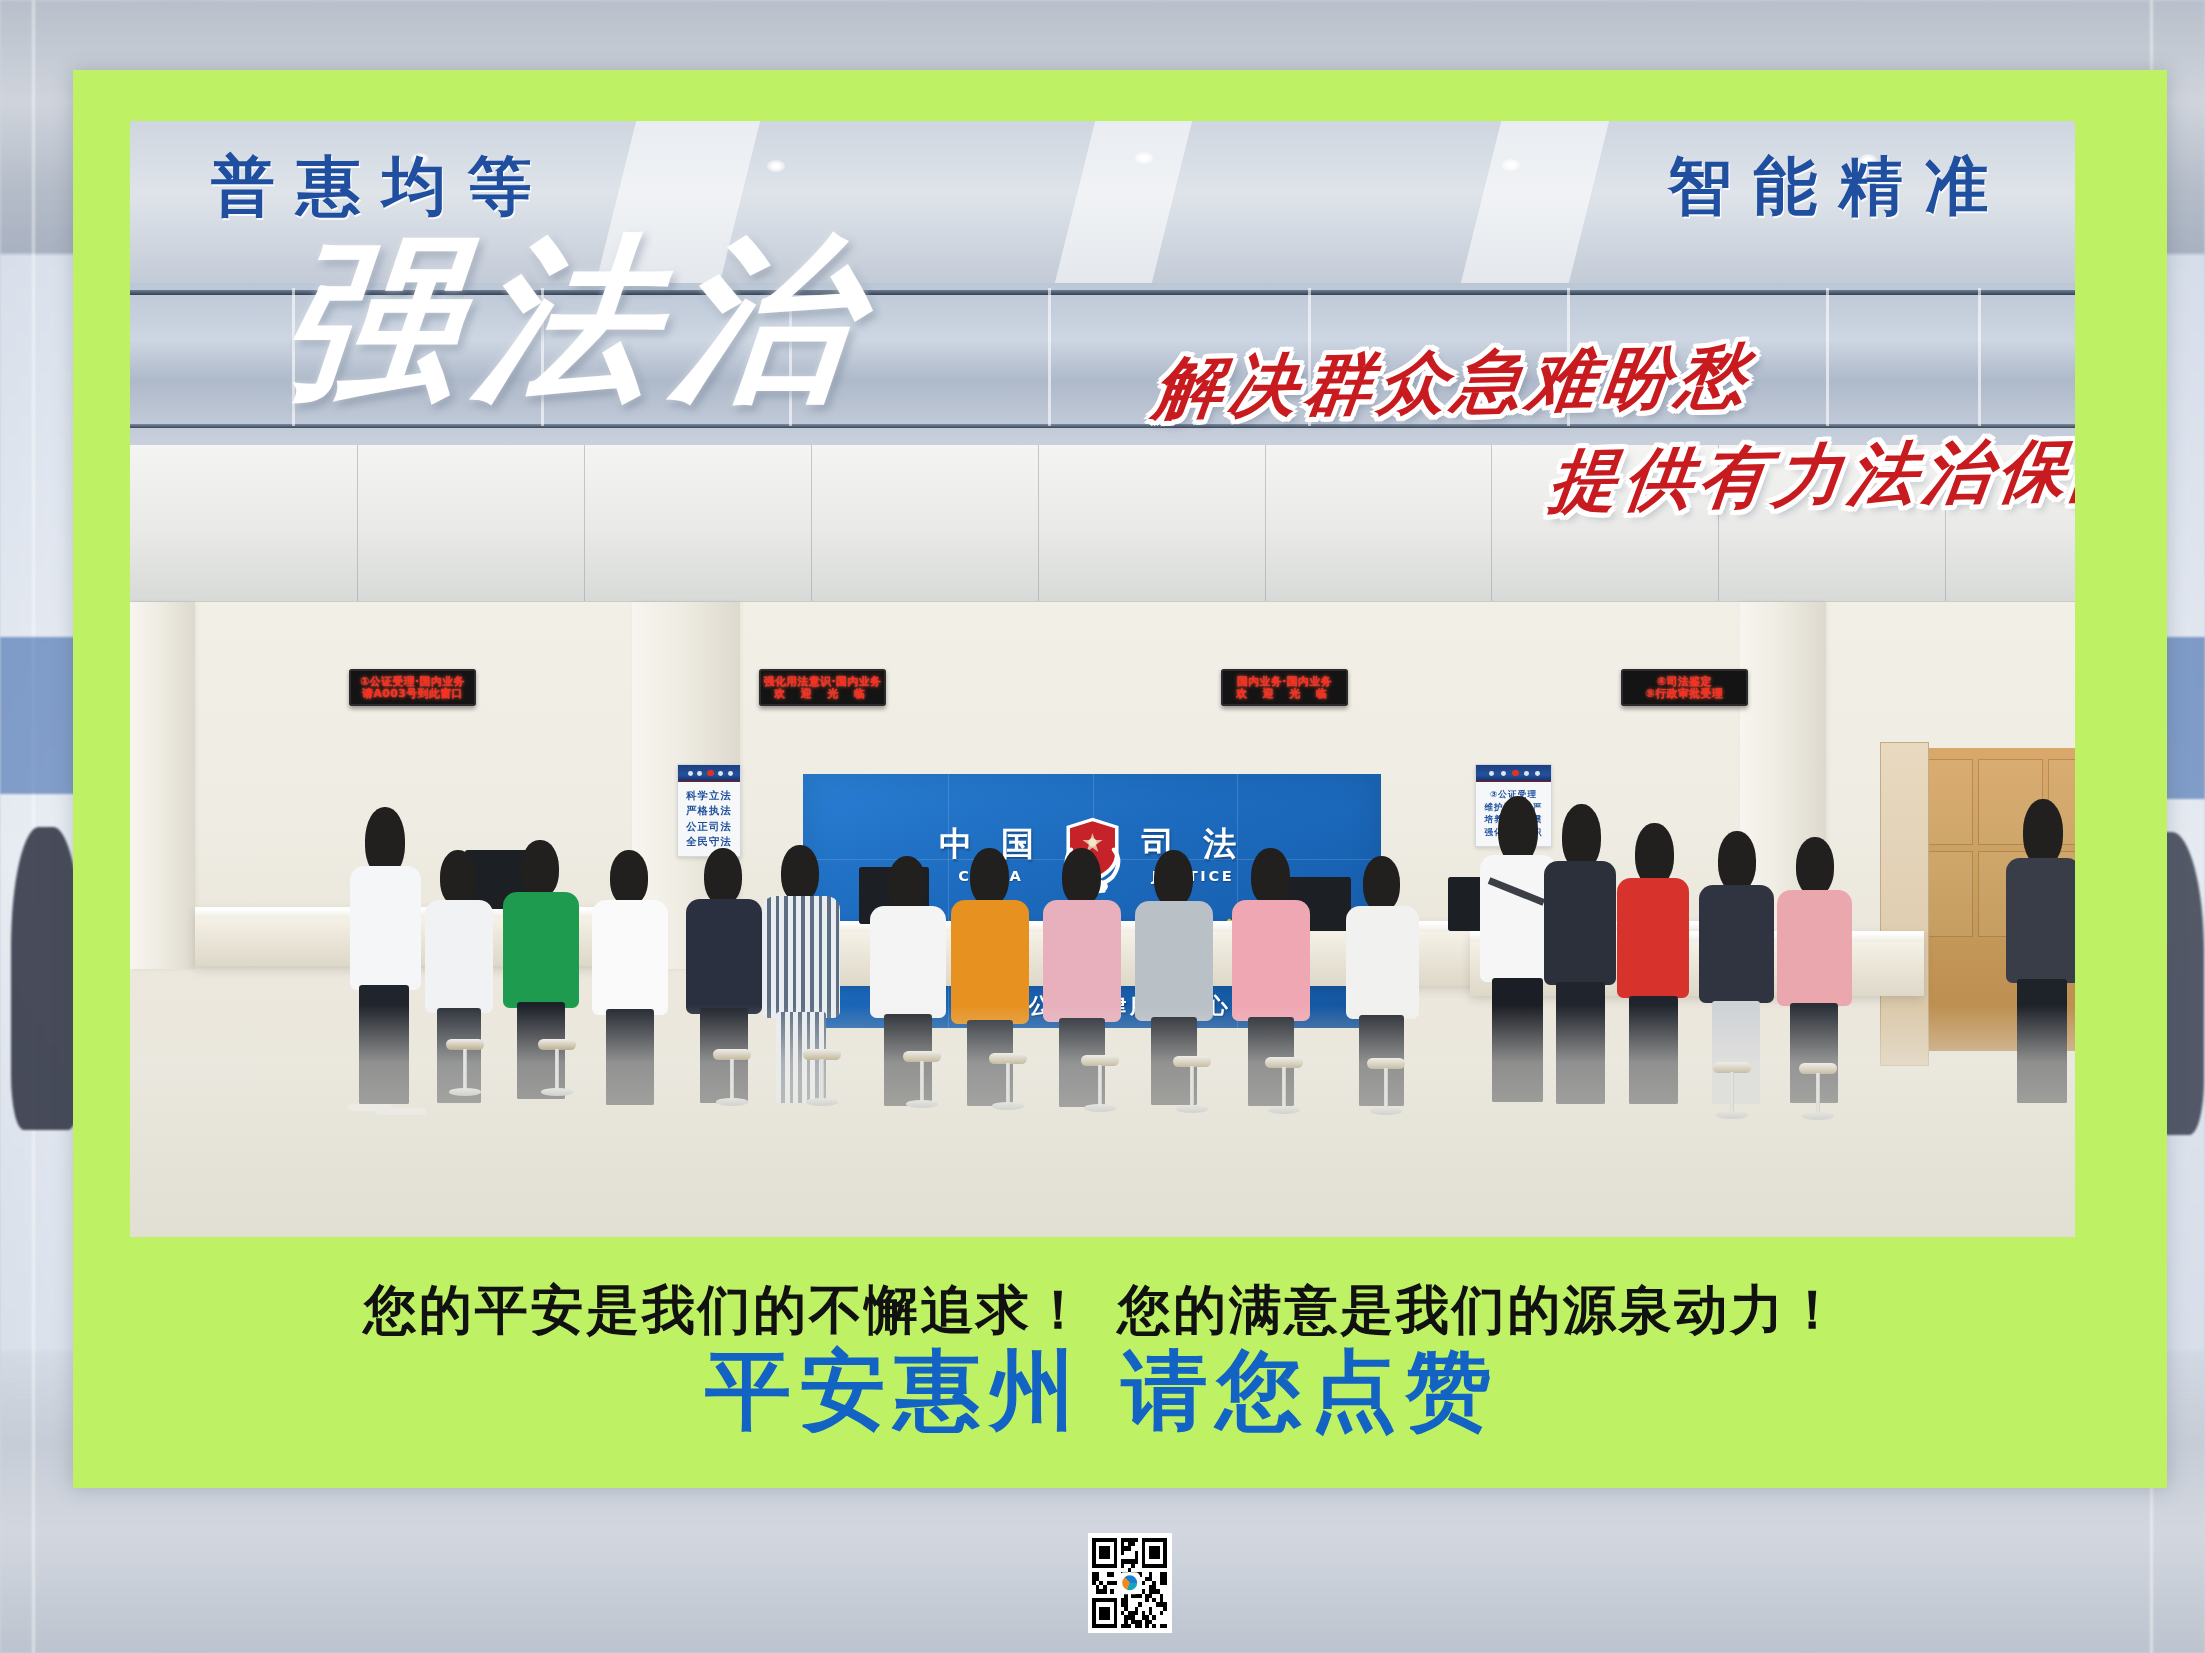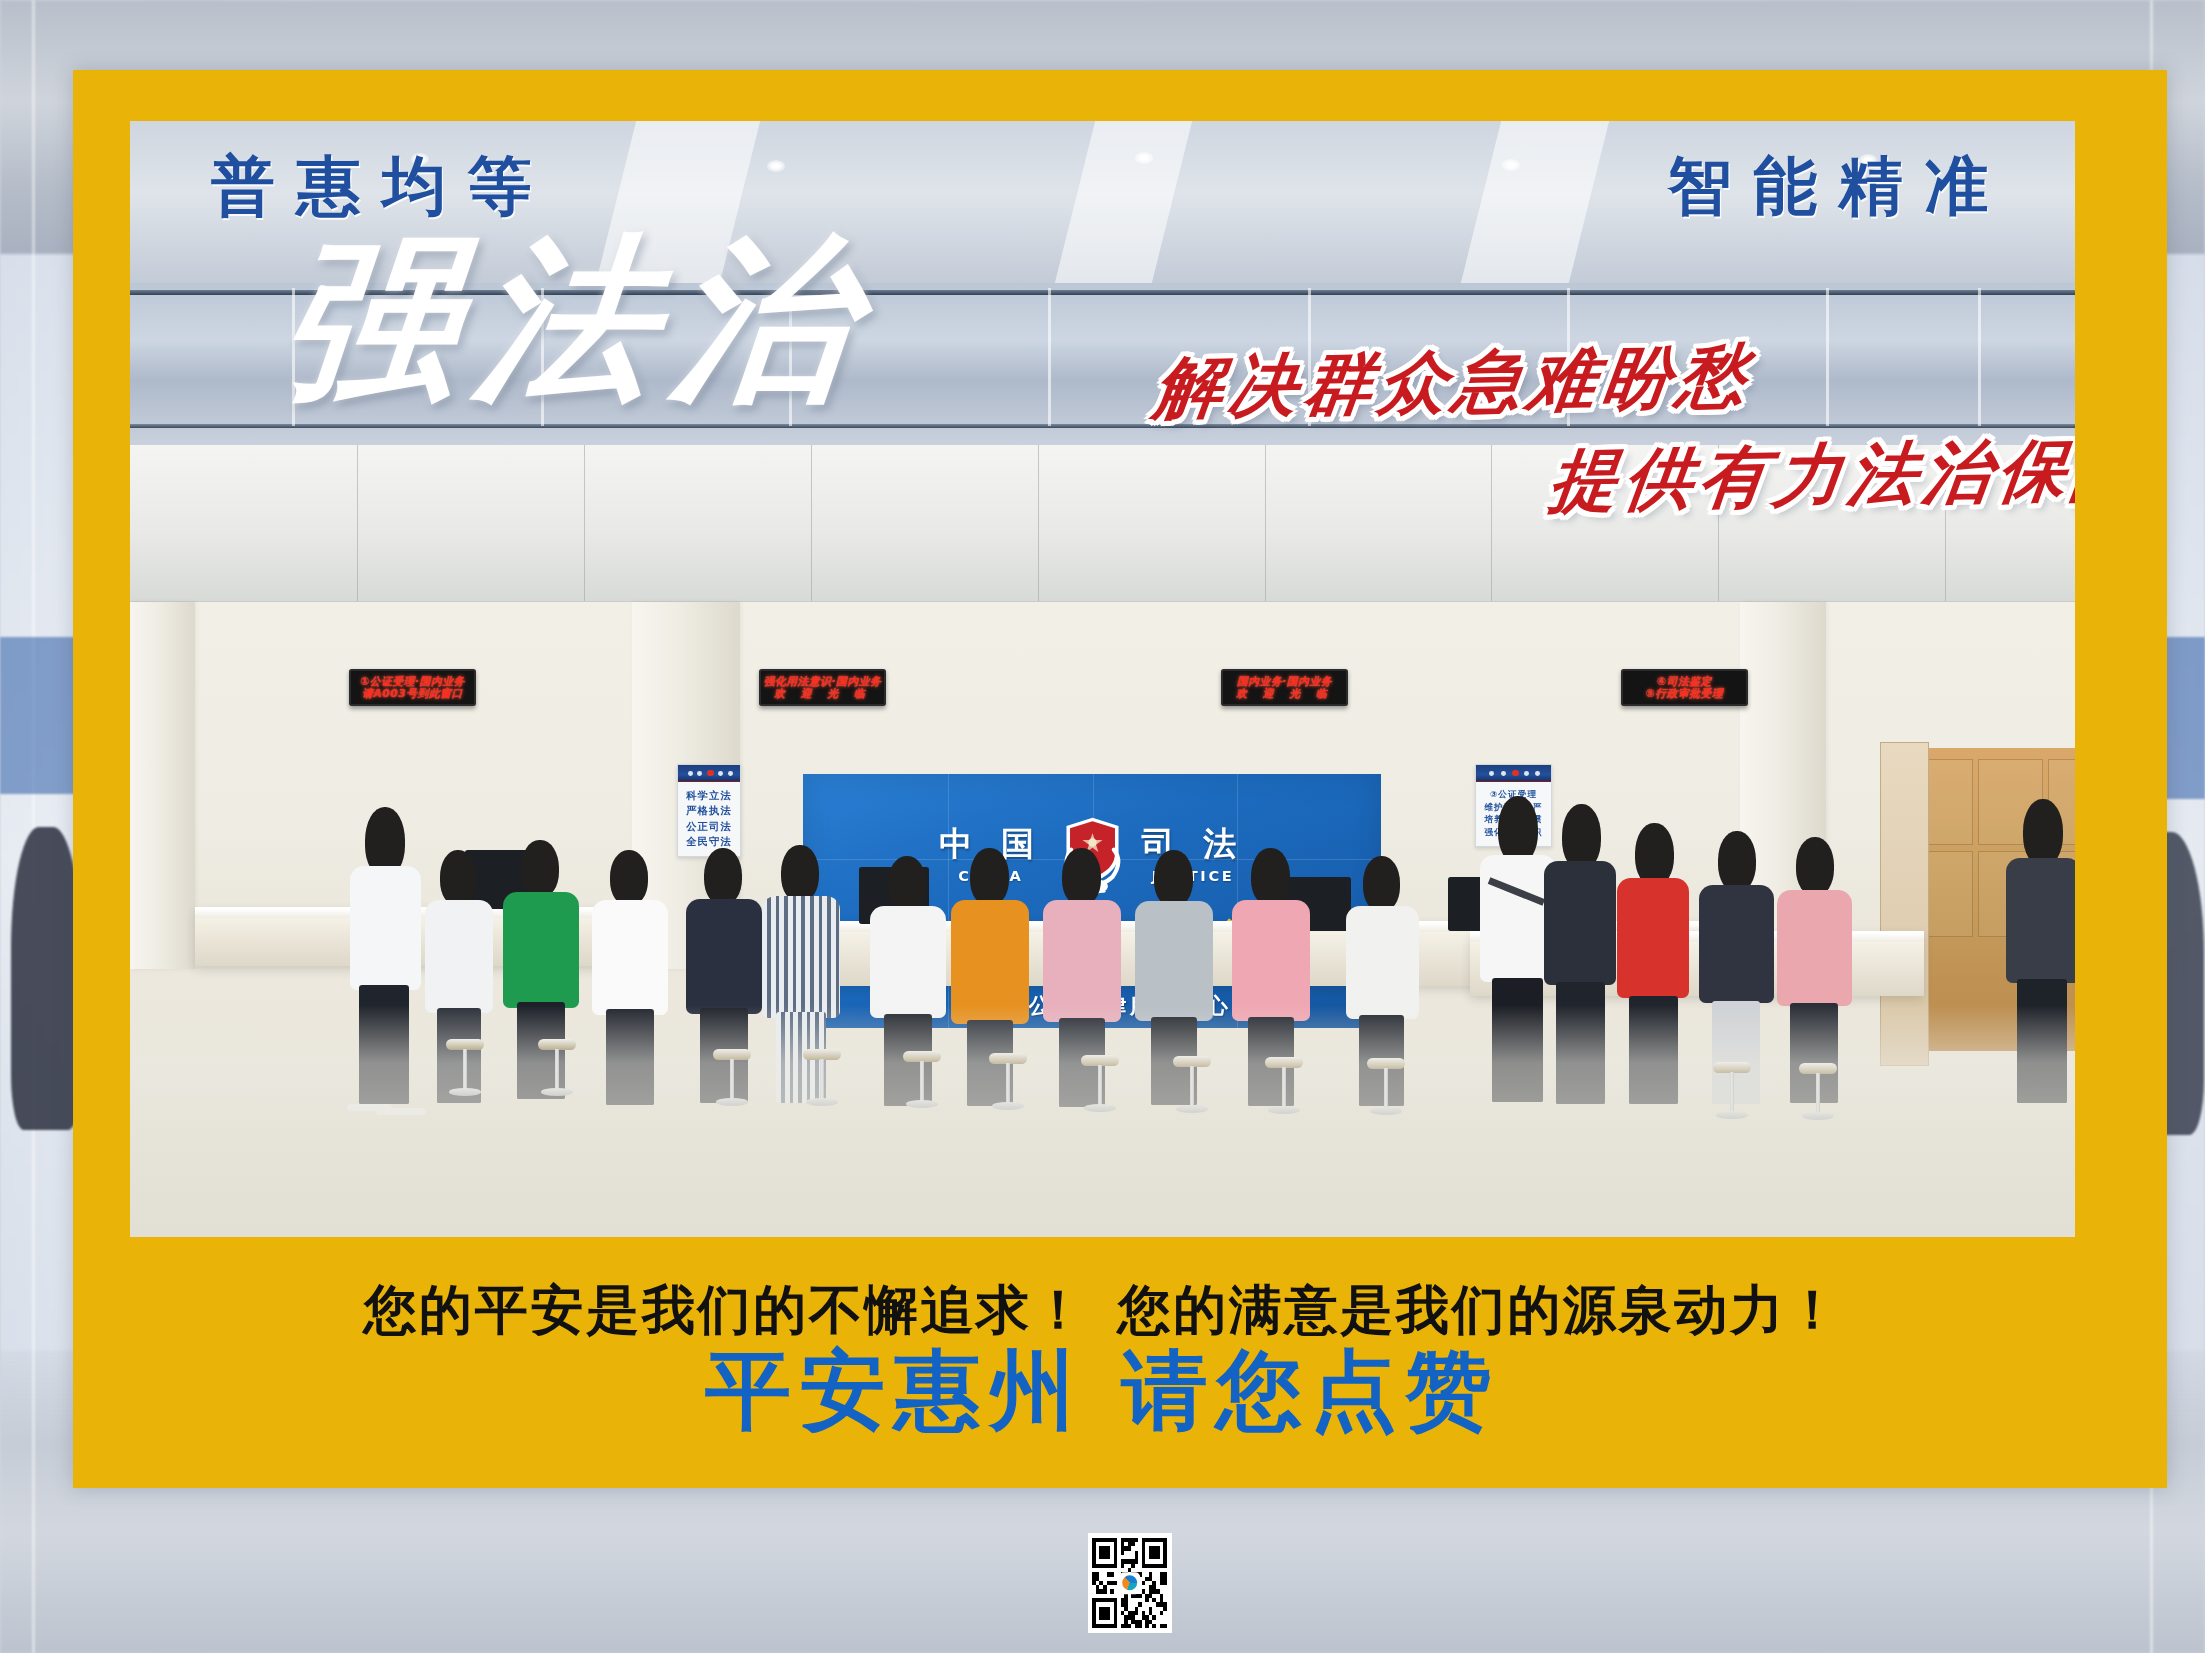--- a/index.html
+++ b/index.html
@@ -48,21 +48,21 @@
   }
   .bg-glass-col{
     position:absolute; top:0; width:2.7px; height:100%;
     background:rgba(255,255,255,.45); filter:blur(1.1px);
   }
 
   
   #poster-frame{
     position:absolute;
     left:73px; top:70px; width:2094px; height:1418px;
-    background:#eab308;
+    background:#bef264;
     box-shadow:0 0 18.4px rgba(60,70,90,.25);
   }
 
   
   #hero-photo{
     position:absolute; left:57px; top:51px; width:1945px; height:1116px;
     overflow:hidden;
     background:linear-gradient(180deg,#c9d0da 0%,#d8dde4 22%,#e6e2d8 55%,#ece8dd 78%,#e2ddd2 100%);
   }
   
@@ -149,21 +149,20 @@
     text-shadow:1.1px 1.1px 1.6px rgba(0,0,0,.3);
   }
 
   
   .led-sign{
     position:absolute;
     background:#141414; border:2.2px solid #2b2b2b; border-radius:2.7px;
     padding:2.7px 4.9px; display:flex; flex-direction:column;
     align-items:center; justify-content:center; line-height:1.08;
     box-shadow:0 2.2px 4.3px rgba(0,0,0,.35);
-    font-style:italic;
   }
   .led-line{
     color:#ff2b1c; font-size:10.8px; font-weight:700; letter-spacing:0.5px;
     text-shadow:0 0 4.3px rgba(255,60,40,.95),0 0 1.6px rgba(255,160,140,.8);
     white-space:nowrap;
   }
   .led-line.sparse{ letter-spacing:6px; }
 
   
   .placard{

